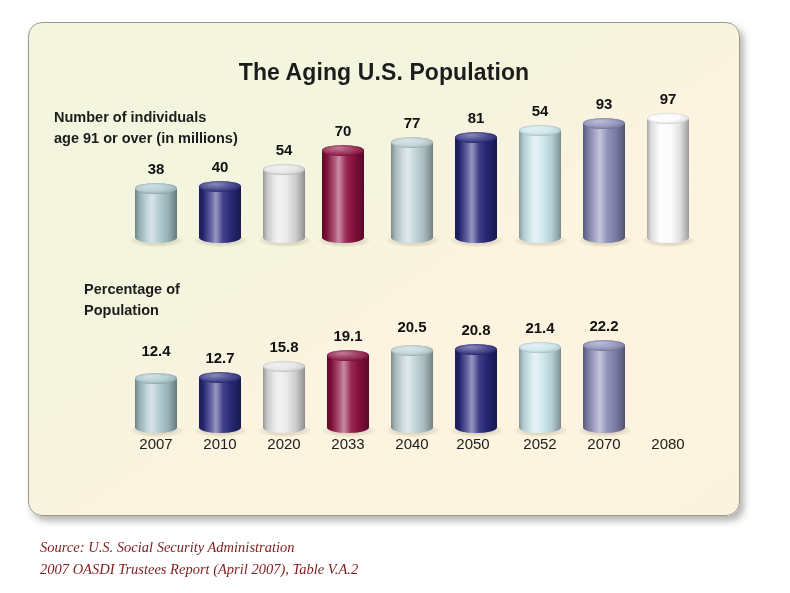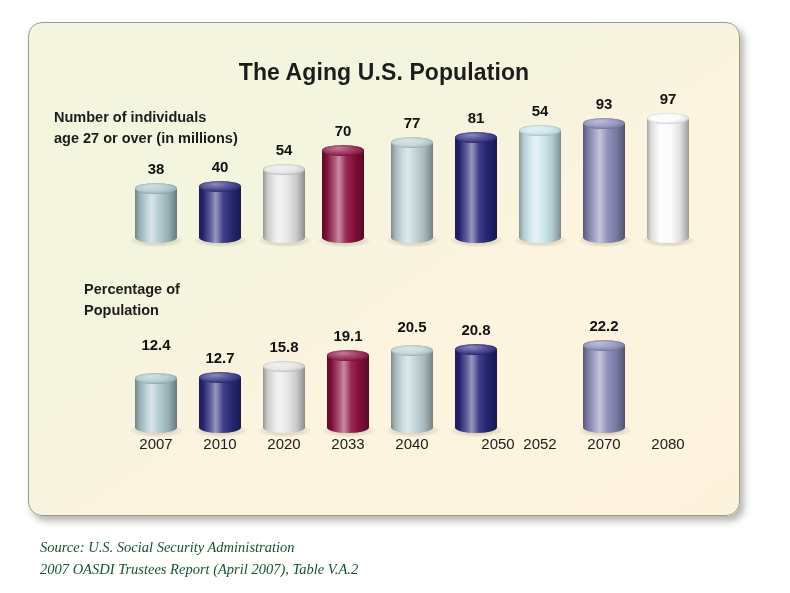--- a/index.html
+++ b/index.html
@@ -145,36 +145,36 @@
   }
 
   
   #source-note {
     position: absolute;
     left: 40px;
     top: 537px;
     font-family: "Liberation Serif", serif;
     font-style: italic;
     font-size: 14.5px;
-    color: #14532d;
+    color: #7f1d1d;
     line-height: 1.5;
     white-space: pre-line;
   }
 </style>
 </head>
 <body>
 
 <div id="stage">
 
   <div class="panel">
 
     <div class="panel-title">The Aging U.S. Population</div>
 
     <div class="series-caption" id="caption-top">Number of individuals
-age 27 or over (in millions)</div>
+age 91 or over (in millions)</div>
 
     <div class="plot-row" id="row-top">
         <div class="bar-slot" style="left: 95px; height: 130px;">
           <div class="cyl" style="height: 60px;">
             <div class="cyl-shadow"></div>
             <div class="cyl-inner">
               <div class="cyl-bottom" style="background: linear-gradient(to right, rgb(112, 131, 135) 0%, rgb(149, 174, 180) 10%, rgb(195, 215, 219) 30%, rgb(214, 228, 231) 40%, rgb(178, 204, 209) 58%, rgb(152, 178, 184) 78%, rgb(118, 139, 143) 94%, rgb(101, 119, 122) 100%);"></div>
               <div class="cyl-body" style="background: linear-gradient(to right, rgb(112, 131, 135) 0%, rgb(149, 174, 180) 10%, rgb(195, 215, 219) 30%, rgb(214, 228, 231) 40%, rgb(178, 204, 209) 58%, rgb(152, 178, 184) 78%, rgb(118, 139, 143) 94%, rgb(101, 119, 122) 100%);"></div>
               <div class="cyl-top" style="background: radial-gradient(at 38% 28%, rgb(209, 224, 227) 0%, rgb(184, 208, 213) 45%, rgb(145, 170, 175) 88%, rgb(125, 147, 151) 100%); box-shadow: rgb(118, 139, 143) 0px 0px 2px inset;"></div>
             </div>
@@ -277,21 +277,21 @@
     <div class="plot-row" id="row-bottom">
         <div class="bar-slot" style="left: 95px; height: 130px;">
           <div class="cyl" style="height: 60px;">
             <div class="cyl-shadow"></div>
             <div class="cyl-inner">
               <div class="cyl-bottom" style="background: linear-gradient(to right, rgb(112, 131, 135) 0%, rgb(149, 174, 180) 10%, rgb(195, 215, 219) 30%, rgb(214, 228, 231) 40%, rgb(178, 204, 209) 58%, rgb(152, 178, 184) 78%, rgb(118, 139, 143) 94%, rgb(101, 119, 122) 100%);"></div>
               <div class="cyl-body" style="background: linear-gradient(to right, rgb(112, 131, 135) 0%, rgb(149, 174, 180) 10%, rgb(195, 215, 219) 30%, rgb(214, 228, 231) 40%, rgb(178, 204, 209) 58%, rgb(152, 178, 184) 78%, rgb(118, 139, 143) 94%, rgb(101, 119, 122) 100%);"></div>
               <div class="cyl-top" style="background: radial-gradient(at 38% 28%, rgb(209, 224, 227) 0%, rgb(184, 208, 213) 45%, rgb(145, 170, 175) 88%, rgb(125, 147, 151) 100%); box-shadow: rgb(118, 139, 143) 0px 0px 2px inset;"></div>
             </div>
           </div>
-          <div class="bar-value" style="bottom: 80px;">12.4</div>
+          <div class="bar-value" style="bottom: 74px;">12.4</div>
         </div>
         <div class="bar-slot" style="left: 159px; height: 130px;">
           <div class="cyl" style="height: 61px;">
             <div class="cyl-shadow"></div>
             <div class="cyl-inner">
               <div class="cyl-bottom" style="background: linear-gradient(to right, rgb(28, 28, 83) 0%, rgb(37, 37, 111) 10%, rgb(106, 106, 165) 30%, rgb(153, 153, 193) 40%, rgb(63, 63, 139) 58%, rgb(38, 38, 113) 78%, rgb(29, 29, 88) 94%, rgb(25, 25, 76) 100%);"></div>
               <div class="cyl-body" style="background: linear-gradient(to right, rgb(28, 28, 83) 0%, rgb(37, 37, 111) 10%, rgb(106, 106, 165) 30%, rgb(153, 153, 193) 40%, rgb(63, 63, 139) 58%, rgb(38, 38, 113) 78%, rgb(29, 29, 88) 94%, rgb(25, 25, 76) 100%);"></div>
               <div class="cyl-top" style="background: radial-gradient(at 38% 28%, rgb(140, 140, 185) 0%, rgb(80, 80, 149) 45%, rgb(36, 36, 108) 88%, rgb(31, 31, 93) 100%); box-shadow: rgb(29, 29, 88) 0px 0px 2px inset;"></div>
             </div>
           </div>
@@ -333,41 +333,52 @@
         <div class="bar-slot" style="left: 415px; height: 130px;">
           <div class="cyl" style="height: 89px;">
             <div class="cyl-shadow"></div>
             <div class="cyl-inner">
               <div class="cyl-bottom" style="background: linear-gradient(to right, rgb(26, 26, 82) 0%, rgb(34, 34, 109) 10%, rgb(104, 104, 163) 30%, rgb(151, 151, 192) 40%, rgb(61, 61, 137) 58%, rgb(35, 35, 112) 78%, rgb(27, 27, 87) 94%, rgb(23, 23, 74) 100%);"></div>
               <div class="cyl-body" style="background: linear-gradient(to right, rgb(26, 26, 82) 0%, rgb(34, 34, 109) 10%, rgb(104, 104, 163) 30%, rgb(151, 151, 192) 40%, rgb(61, 61, 137) 58%, rgb(35, 35, 112) 78%, rgb(27, 27, 87) 94%, rgb(23, 23, 74) 100%);"></div>
               <div class="cyl-top" style="background: radial-gradient(at 38% 28%, rgb(138, 138, 184) 0%, rgb(78, 78, 148) 45%, rgb(34, 34, 107) 88%, rgb(29, 29, 92) 100%); box-shadow: rgb(27, 27, 87) 0px 0px 2px inset;"></div>
             </div>
           </div>
           <div class="bar-value" style="bottom: 95px;">20.8</div>
+        </div>
+        <div class="bar-slot" style="left: 479px; height: 130px;">
+          <div class="cyl" style="height: 91px;">
+            <div class="cyl-shadow"></div>
+            <div class="cyl-inner">
+              <div class="cyl-bottom" style="background: linear-gradient(to right, rgb(132, 150, 154) 0%, rgb(176, 201, 206) 10%, rgb(217, 236, 240) 30%, rgb(229, 242, 245) 40%, rgb(206, 231, 236) 58%, rgb(180, 205, 211) 78%, rgb(140, 160, 164) 94%, rgb(120, 137, 140) 100%);"></div>
+              <div class="cyl-body" style="background: linear-gradient(to right, rgb(132, 150, 154) 0%, rgb(176, 201, 206) 10%, rgb(217, 236, 240) 30%, rgb(229, 242, 245) 40%, rgb(206, 231, 236) 58%, rgb(180, 205, 211) 78%, rgb(140, 160, 164) 94%, rgb(120, 137, 140) 100%);"></div>
+              <div class="cyl-top" style="background: radial-gradient(at 38% 28%, rgb(225, 240, 244) 0%, rgb(210, 233, 238) 45%, rgb(172, 196, 201) 88%, rgb(148, 169, 173) 100%); box-shadow: rgb(140, 160, 164) 0px 0px 2px inset;"></div>
+            </div>
+          </div>
+          <div class="bar-value" style="bottom: 97px;">21.4</div>
         </div>
         <div class="bar-slot" style="left: 543px; height: 130px;">
           <div class="cyl" style="height: 93px;">
             <div class="cyl-shadow"></div>
             <div class="cyl-inner">
               <div class="cyl-bottom" style="background: linear-gradient(to right, rgb(88, 89, 119) 0%, rgb(118, 119, 158) 10%, rgb(170, 171, 203) 30%, rgb(197, 197, 219) 40%, rgb(146, 147, 188) 58%, rgb(121, 122, 162) 78%, rgb(94, 95, 126) 94%, rgb(80, 81, 108) 100%);"></div>
               <div class="cyl-body" style="background: linear-gradient(to right, rgb(88, 89, 119) 0%, rgb(118, 119, 158) 10%, rgb(170, 171, 203) 30%, rgb(197, 197, 219) 40%, rgb(146, 147, 188) 58%, rgb(121, 122, 162) 78%, rgb(94, 95, 126) 94%, rgb(80, 81, 108) 100%);"></div>
               <div class="cyl-top" style="background: radial-gradient(at 38% 28%, rgb(190, 190, 215) 0%, rgb(156, 157, 194) 45%, rgb(115, 116, 155) 88%, rgb(99, 100, 133) 100%); box-shadow: rgb(94, 95, 126) 0px 0px 2px inset;"></div>
             </div>
           </div>
           <div class="bar-value" style="bottom: 99px;">22.2</div>
         </div>
       </div>
 
     <div id="axis-row">
         <div class="axis-label" style="left: 95px;">2007</div>
         <div class="axis-label" style="left: 159px;">2010</div>
         <div class="axis-label" style="left: 223px;">2020</div>
         <div class="axis-label" style="left: 287px;">2033</div>
         <div class="axis-label" style="left: 351px;">2040</div>
-        <div class="axis-label" style="left: 437px;">2050</div>
+        <div class="axis-label" style="left: 412px;">2050</div>
         <div class="axis-label" style="left: 479px;">2052</div>
         <div class="axis-label" style="left: 543px;">2070</div>
         <div class="axis-label" style="left: 607px;">2080</div>
       </div>
 
   </div>
 
   <div id="source-note">Source: U.S. Social Security Administration
 2007 OASDI Trustees Report (April 2007), Table V.A.2</div>
 

